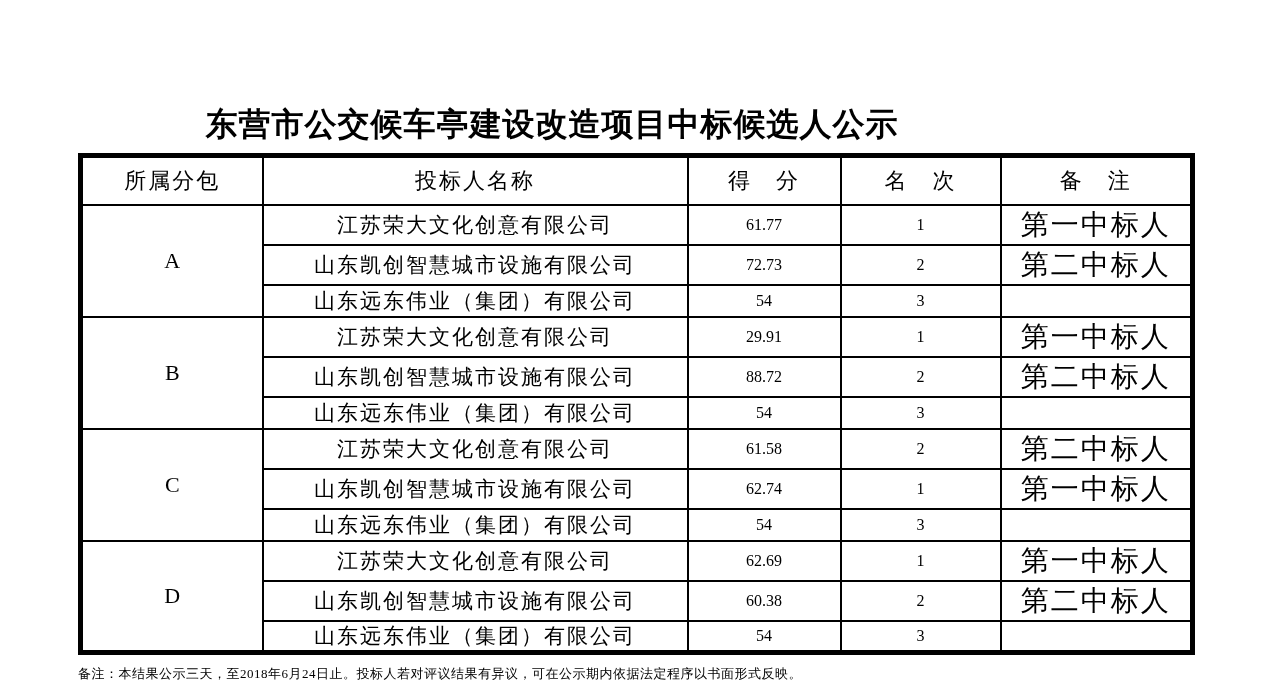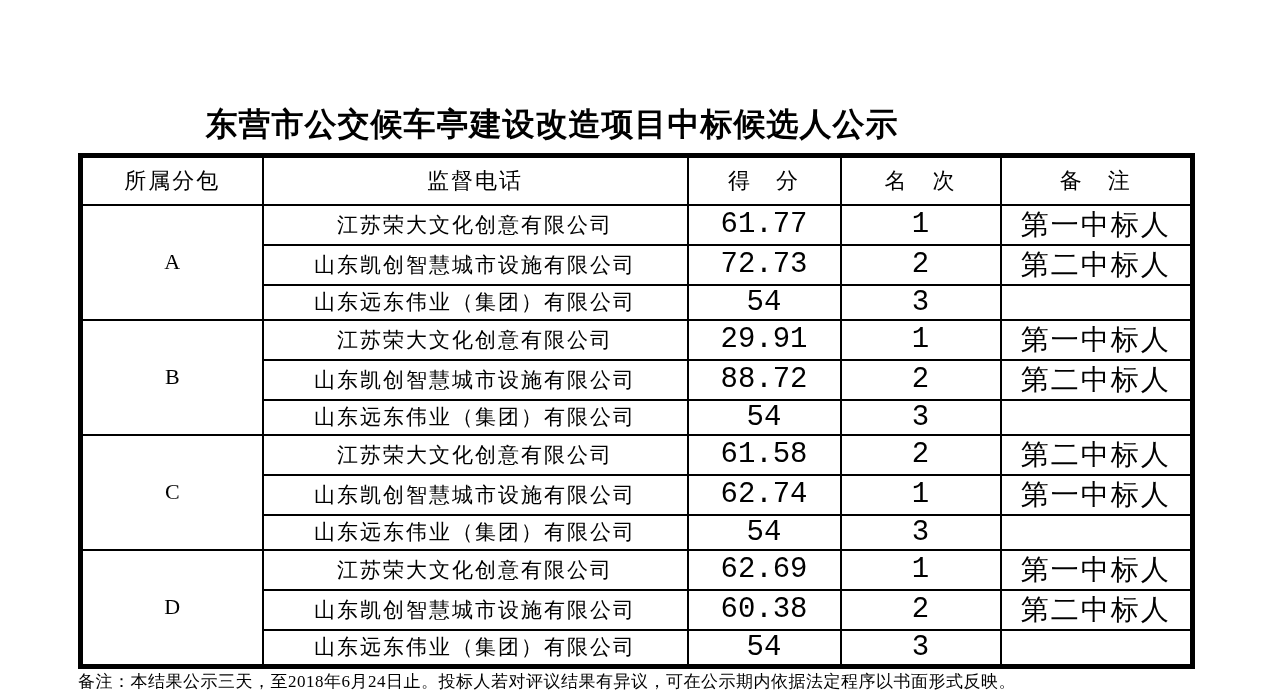--- a/index.html
+++ b/index.html
@@ -52,30 +52,30 @@
   td.package-cell {
     font-size: 22px;
     font-family: "Liberation Serif", "DejaVu Serif", serif;
   }
   td.bidder-cell {
     font-size: 21px;
     letter-spacing: 2px;
     border-radius: 13px;
   }
   td.score-cell, td.rank-cell {
-    font-size: 29px;
-    font-family: Liberation Mono, monospace;
+    font-size: 16px;
+    font-family: Liberation Serif, serif;
   }
   td.remark-cell {
     font-size: 28px;
     letter-spacing: 2px;
   }
   .doc-footer {
-    margin-top: 1px;
-    font-size: 17px;
+    margin-top: 7px;
+    font-size: 13px;
     line-height: 23px;
     letter-spacing: 0.5px;
   }
 </style>
 </head>
 <body>
 
 <div class="doc">
 
   <div class="doc-title">东营市公交候车亭建设改造项目中标候选人公示</div>
@@ -84,21 +84,21 @@
     <colgroup>
       <col style="width:182px">
       <col style="width:425px">
       <col style="width:153px">
       <col style="width:160px">
       <col style="width:192px">
     </colgroup>
     <tbody>
       <tr class="header-row">
         <th class="col-head">所属分包</th>
-        <th class="col-head">监督电话</th>
+        <th class="col-head">投标人名称</th>
         <th class="col-head">得　分</th>
         <th class="col-head">名　次</th>
         <th class="col-head">备　注</th>
       </tr>
 
       <tr class="data-row">
         <td class="package-cell" rowspan="3">A</td>
         <td class="bidder-cell">江苏荣大文化创意有限公司</td>
         <td class="score-cell">61.77</td>
         <td class="rank-cell">1</td>

